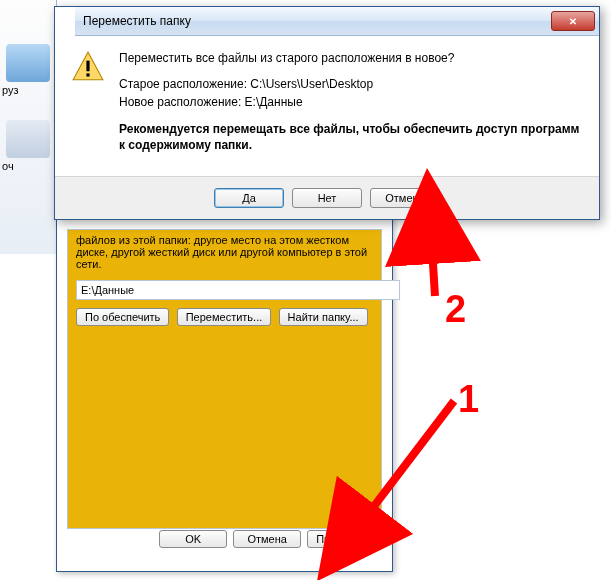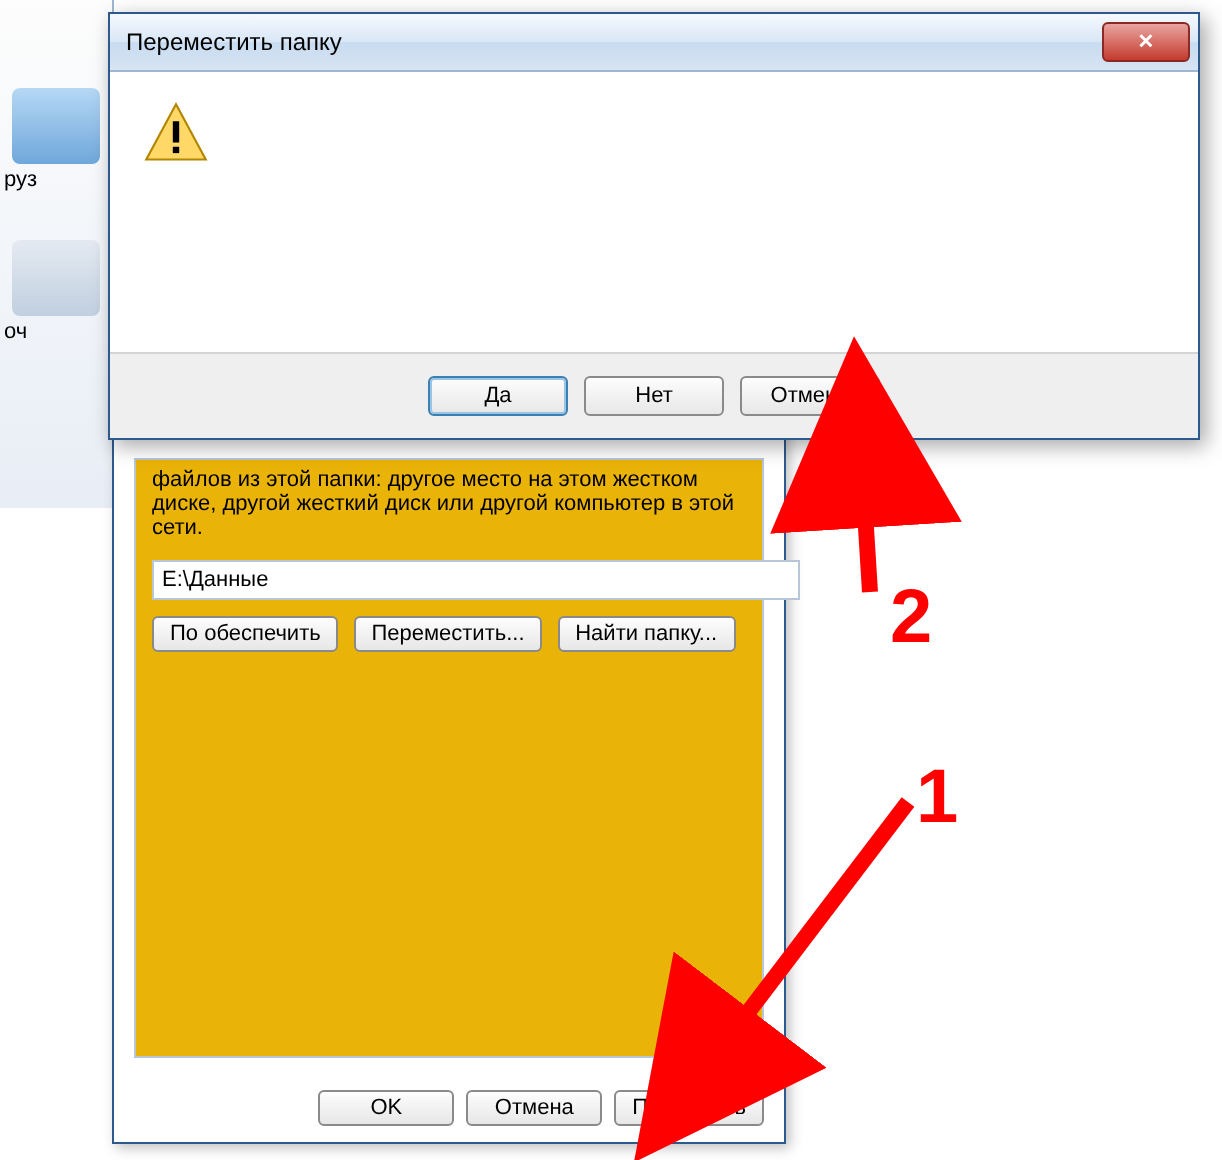--- a/index.html
+++ b/index.html
@@ -76,21 +76,21 @@
     padding: 2px 8px;
     font-size: 11px;
     font-family: inherit;
     cursor: default;
     min-width: 0;
     text-align: center;
   }
   .btn-row .btn { margin-right: 4px; }
   .prop-foot {
     position: absolute;
-    bottom: 8px; right: 10px;
+    bottom: 23px; right: 10px;
     display: flex; gap: 6px; margin-top: 40px;
   }
   .prop-foot .btn { min-width: 68px; }
 
   
   .dialog {
     position: absolute;
     left: 54px;
     top: 6px;
     width: 544px;
@@ -103,20 +103,21 @@
   }
   .titlebar {
     height: 28px;
     background: linear-gradient(#f5f9fe,#d8e6f6 50%,#c8dbf0 51%,#d6e4f3);
     border-bottom: 1px solid #9db7d4;
     display: flex;
     align-items: center;
     padding: 0 4px 0 8px;
     font-size: 12px;
     color: #000;
+    margin-left: 20px;
   }
   .title-text { flex: 1; }
   .close-btn {
     width: 42px; height: 18px;
     background: linear-gradient(#e9a4a0,#c43b2e);
     border: 1px solid #8b2a22;
     border-radius: 3px;
     display:flex; align-items:center; justify-content:center;
     color:#fff; font-size:10px; font-weight:bold;
   }
@@ -193,20 +194,26 @@
       <span>✕</span>
     </div>
   </div>
   <div class="dlg-body">
     <div class="warn-ico">
       <svg viewBox="0 0 32 32">
         <polygon points="16,2 30,28 2,28" fill="#ffd867" stroke="#b38600" stroke-width="1"></polygon>
         <rect x="14.5" y="10" width="3" height="10" fill="#000"></rect>
         <rect x="14.5" y="22" width="3" height="3" fill="#000"></rect>
       </svg>
+    </div>
+    <div class="dlg-text">
+      <p>Переместить все файлы из старого расположения в новое?</p>
+      <p style="margin-bottom:2px;">Старое расположение: C:\Users\User\Desktop</p>
+      <p>Новое расположение: E:\Данные</p>
+      <p class="bold">Рекомендуется перемещать все файлы, чтобы обеспечить доступ программ к содержимому папки.</p>
     </div>
   </div>
   <div class="dlg-foot">
     <button class="btn btn-default">Да</button>
     <button class="btn">Нет</button>
     <button class="btn">Отмена</button>
   </div>
 </div>
 
 <div class="arrow a2" style="left:410px; top:210px;">

